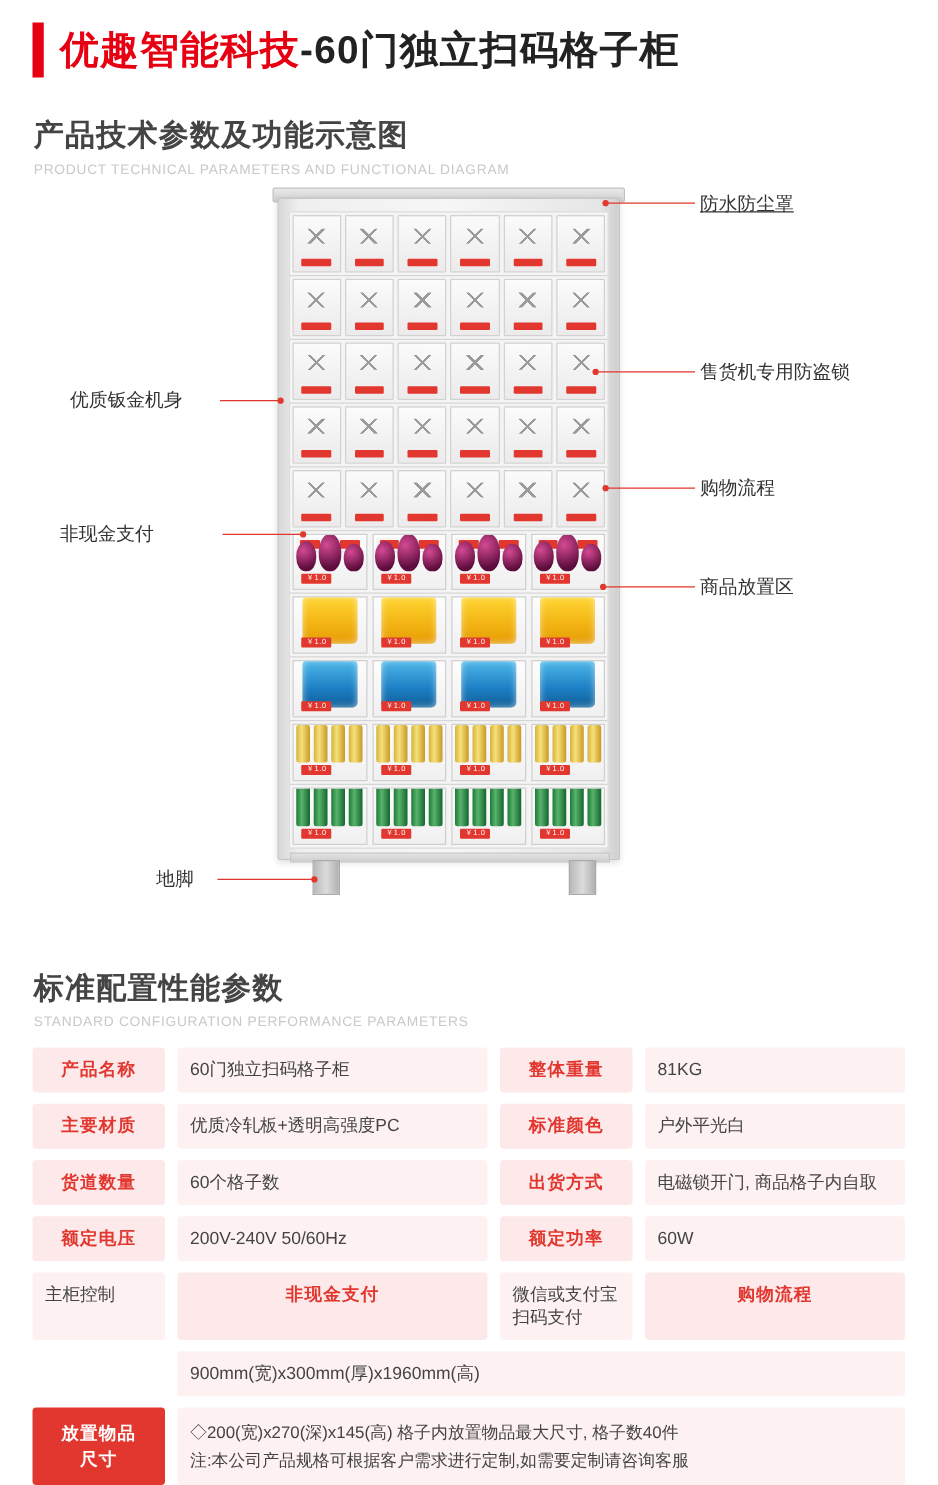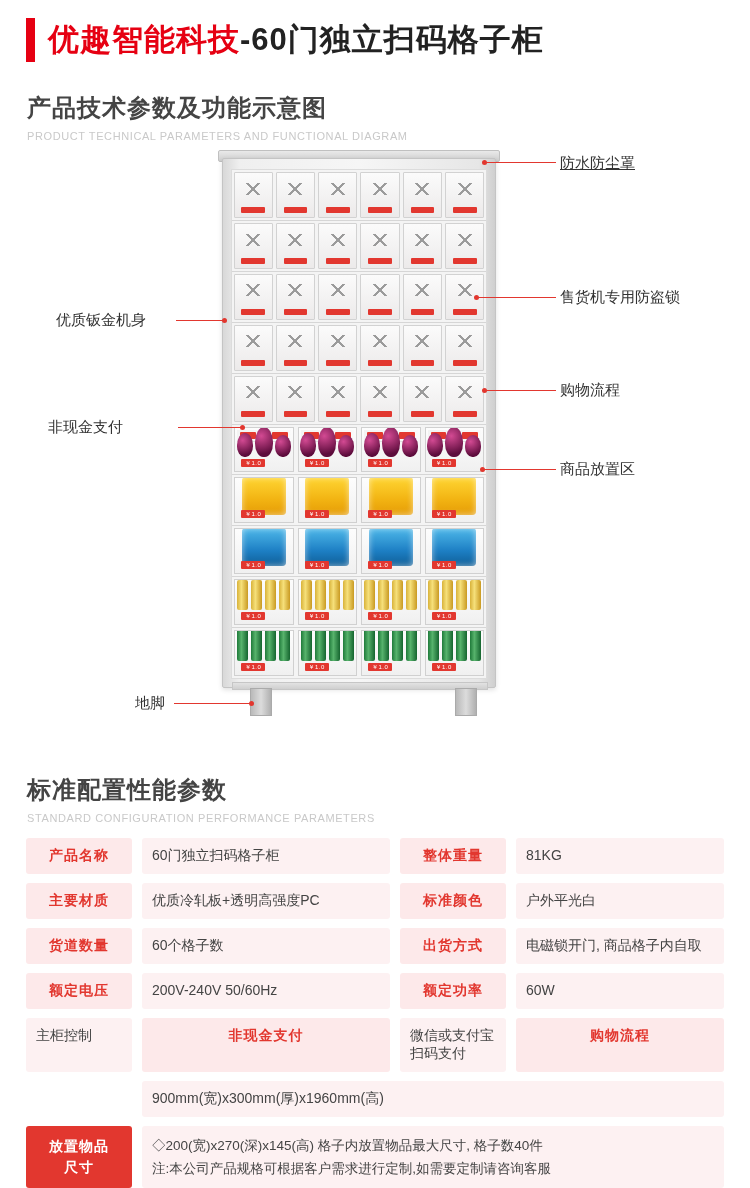--- a/index.html
+++ b/index.html
@@ -652,21 +652,21 @@
   <div class="dot" style="left:222px; top:168px;"></div>
   <div class="lead" style="left:176px; top:170px; width:48px;"></div>
   <div class="callout" style="left:44px; top:161px;margin-left:12px;">优质钣金机身</div>
 
   <div class="dot" style="left:240px; top:275px;"></div>
   <div class="lead" style="left:178px; top:277px; width:64px;"></div>
   <div class="callout" style="left:48px; top:268px;">非现金支付</div>
 
   <div class="dot" style="left:249px; top:551px;"></div>
   <div class="lead" style="left:174px; top:553px; width:78px;"></div>
-  <div class="callout" style="left:135px; top:544px;">地脚</div>
+  <div class="callout" style="left:125px; top:544px;">地脚</div>
 </div>
 
 <div class="section">
   <div class="sec-title">标准配置性能参数</div>
   <div class="sec-sub">STANDARD CONFIGURATION PERFORMANCE PARAMETERS</div>
 </div>
 
 <div class="spec-wrap">
   <div class="spec-grid">
 

